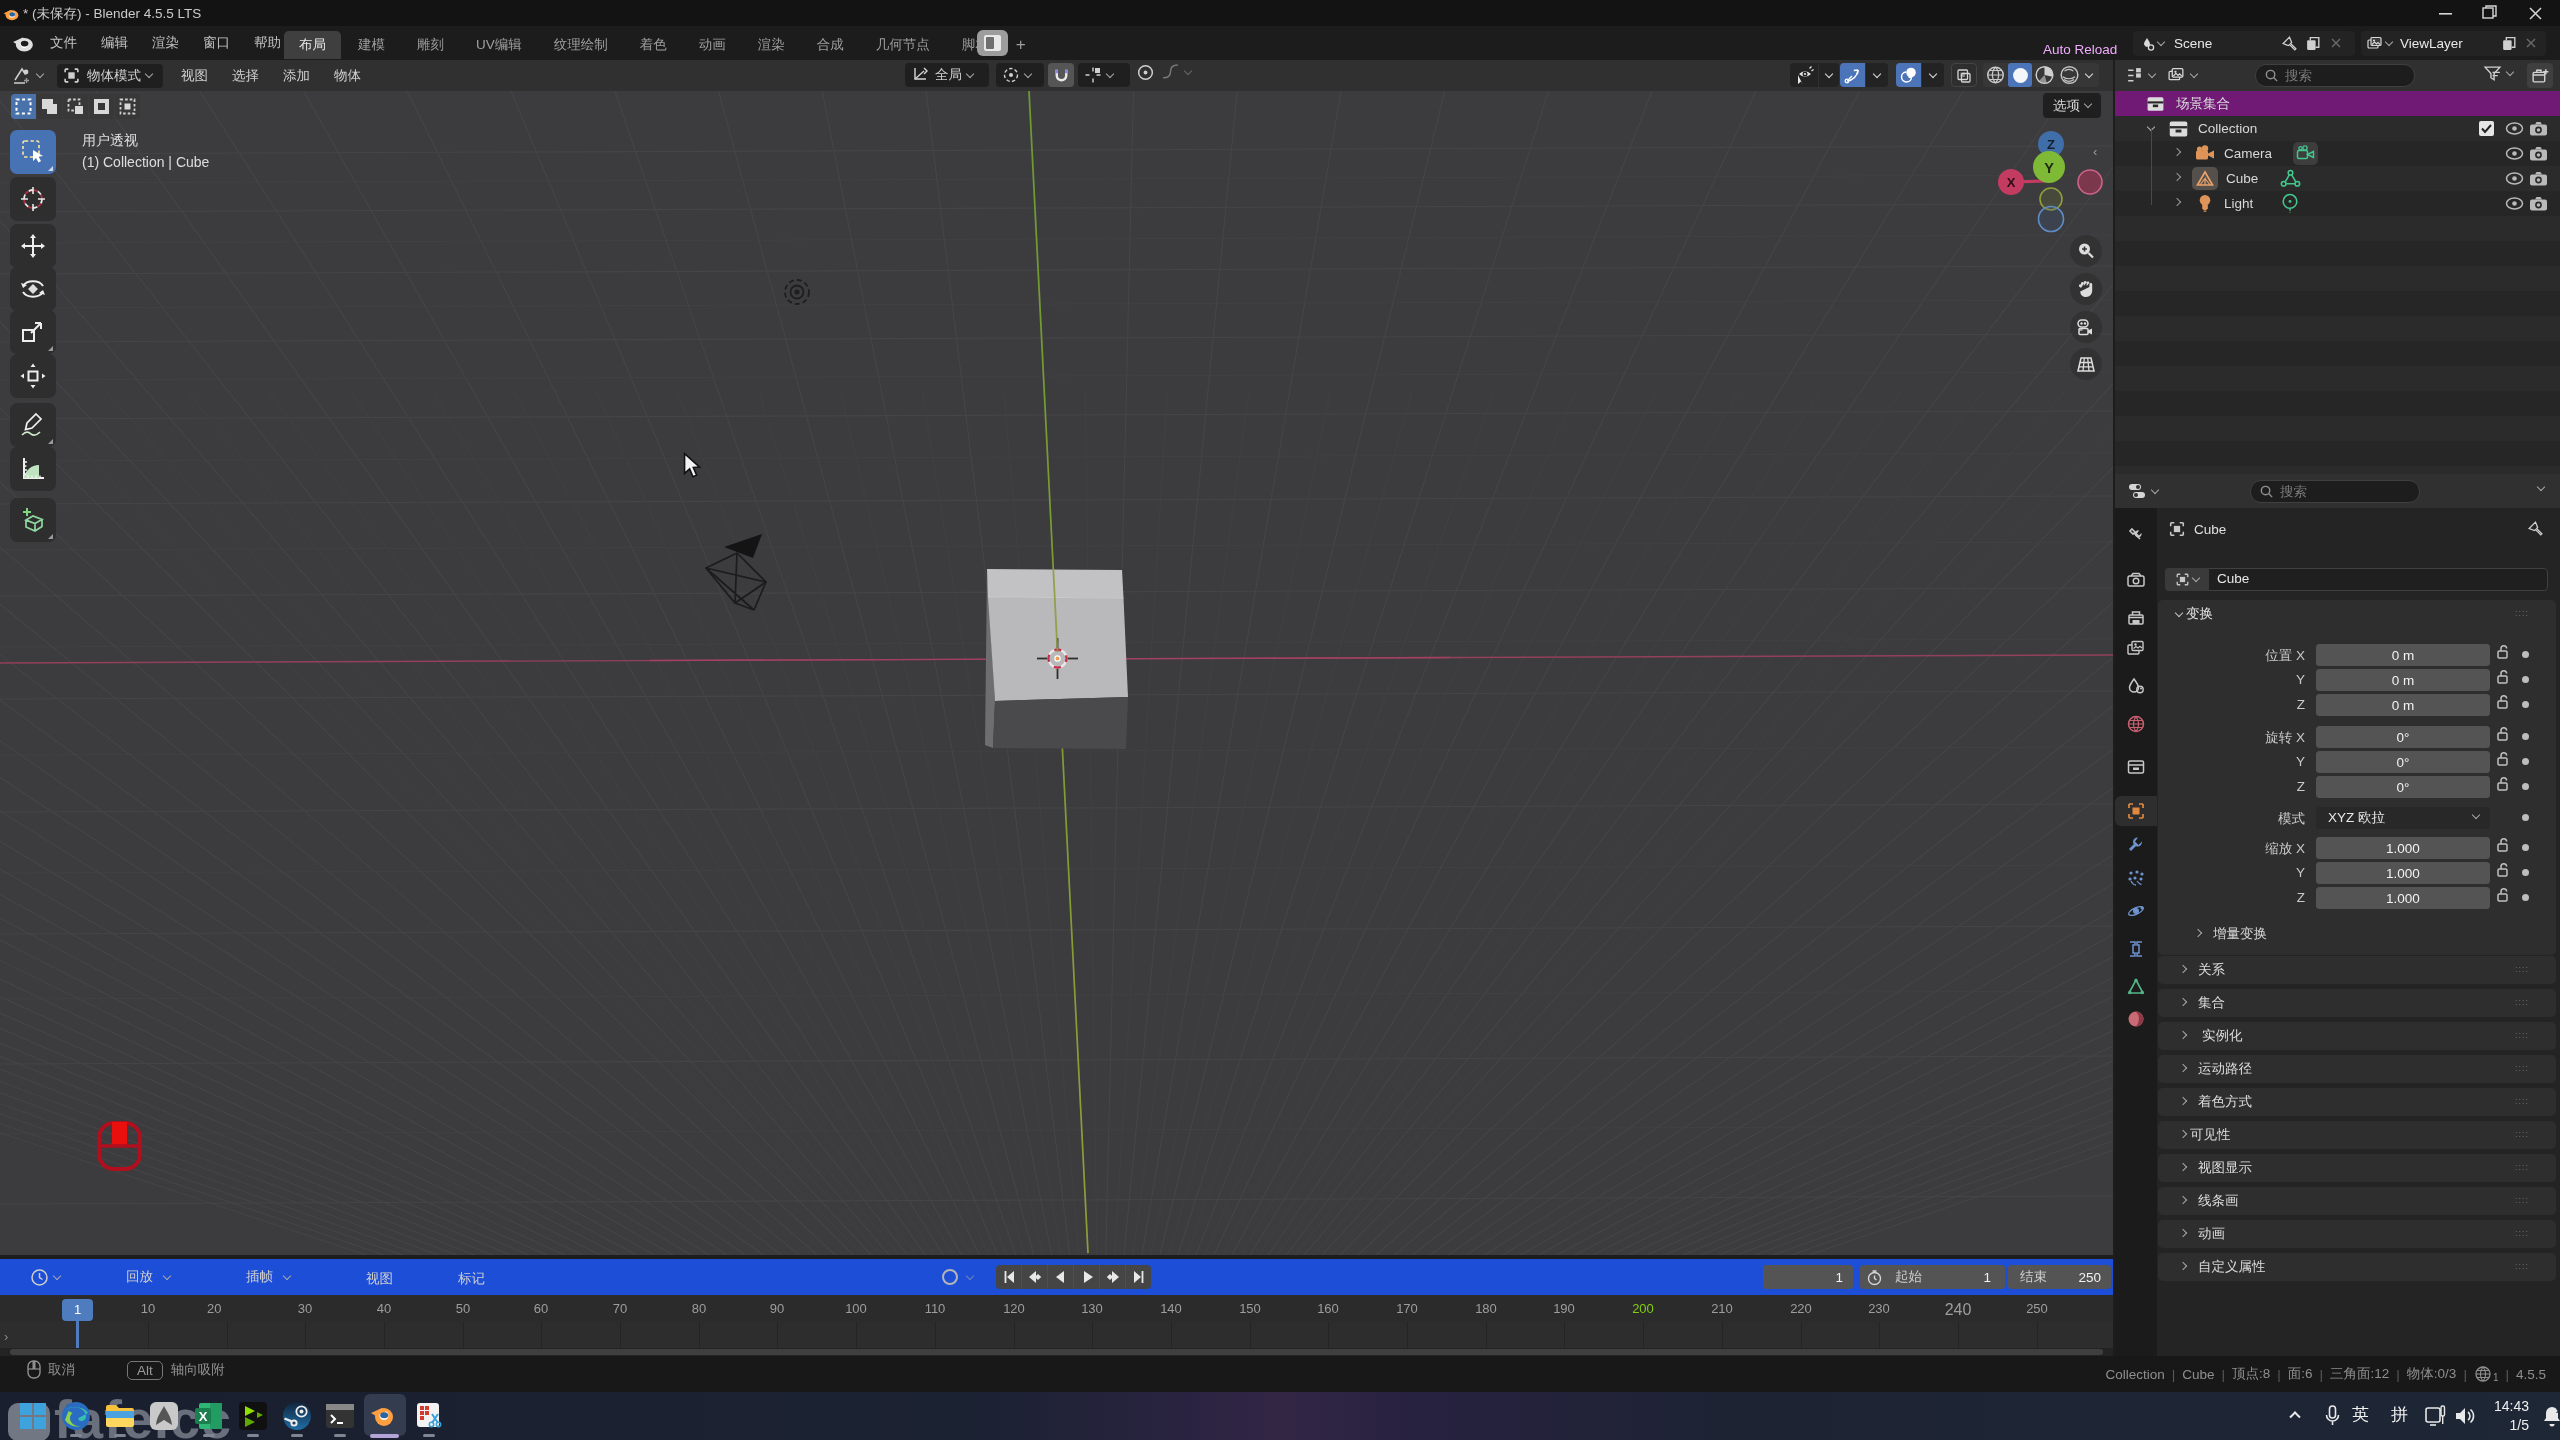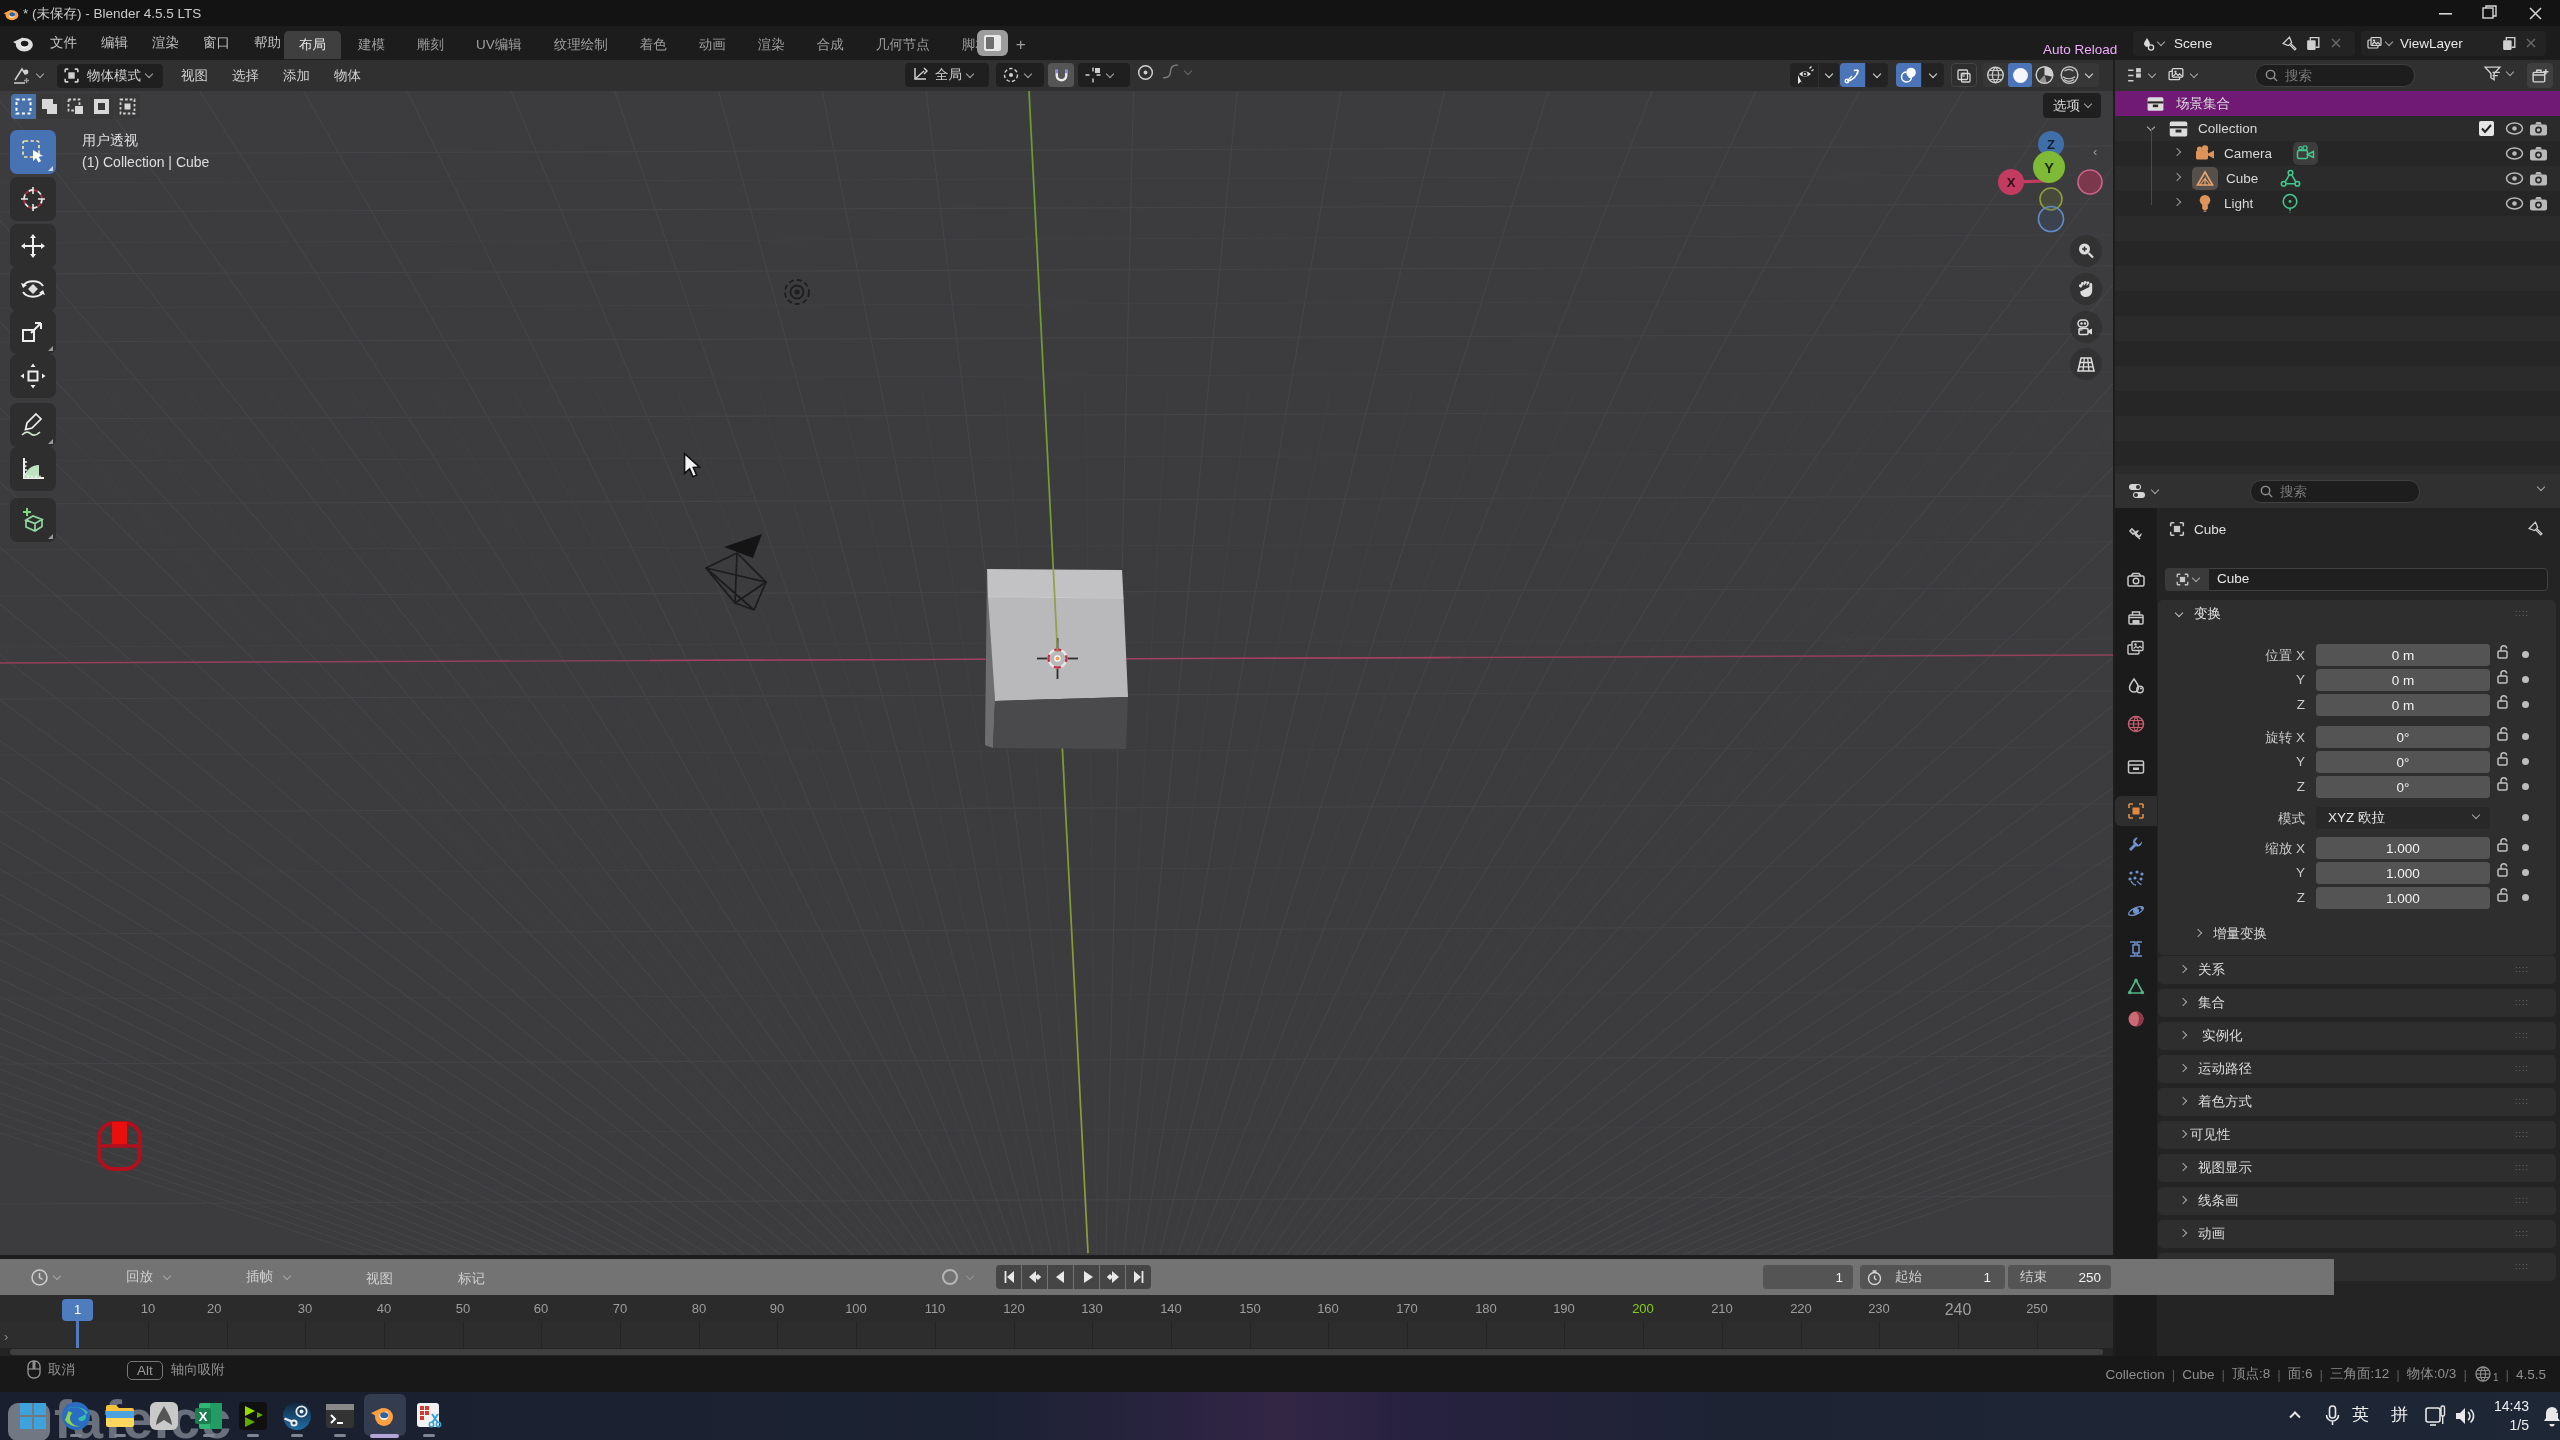--- a/index.html
+++ b/index.html
@@ -863,21 +863,21 @@
       <svg width="15" height="15" viewBox="0 0 20 20">
         <path d="M3 3 h4 M13 3 h4 M3 17 h4 M13 17 h4 M3 3 v4 M3 13 v4 M17 3 v4 M17 13 v4" stroke="#c8c8c8" stroke-width="1.8"></path>
         <rect x="6.5" y="6.5" width="7" height="7" fill="#c8c8c8"></rect>
       </svg>
       <span class="cv" style="margin-left:3px"></span>
     </div>
 <div class="ab" style="left:102px;top:97px;font-size:13.5px;color:#e8e8e8">Cube</div>
 <div class="pnl" style="top:126px;height:355px"></div>
 <div class="ab fx" style="left:56px;top:131px">
       <span class="cv" style="border-color:#c5c5c5"></span>
-      <span style="margin-left:12px;font-size:13.5px;color:#e3e3e3">变换</span>
+      <span style="margin-left:4px;font-size:13.5px;color:#e3e3e3">变换</span>
     </div>
 <div class="ab" style="left:400px;top:134px;width:22px;height:10px;color:#6d6d6d;font-size:9px;letter-spacing:1px">::::</div>
 <div class="lbl" style="left:60px;top:173px;width:130px">位置 X</div>
 <div class="fld" style="left:201px;top:170px;width:174px">0 m</div>
 <svg class="ab" style="left:381px;top:170px" width="15" height="17" viewBox="0 0 15 17">
       <rect x="2" y="7" width="9" height="7" rx="1.2" fill="none" stroke="#c0c0c0" stroke-width="1.5"></rect>
       <path d="M5 7 V4.5 a2.8 2.8 0 0 1 5.6 0" fill="none" stroke="#c0c0c0" stroke-width="1.5"></path>
     </svg>
 <div class="dot" style="left:407px;top:177px"></div>
 <div class="lbl" style="left:60px;top:198px;width:130px">Y</div>
@@ -1001,21 +1001,21 @@
     </div>
 <div class="ab" style="left:400px;top:754px;width:22px;height:10px;color:#6d6d6d;font-size:9px;letter-spacing:1px">::::</div>
 <div class="pnl" style="top:779px;height:28px"></div>
 <div class="ab fx" style="left:60px;top:784px">
       <span class="cv" style="transform:rotate(-45deg)"></span>
       <span style="margin-left:12px;font-size:13.5px;color:#dcdcdc">自定义属性</span>
     </div>
 <div class="ab" style="left:400px;top:787px;width:22px;height:10px;color:#6d6d6d;font-size:9px;letter-spacing:1px">::::</div>
 </div>
 <div id="timeline" class="ab">
-<div class="ab hdr fx" style="left:0;top:0;width:2334px;height:36px;background:#737373">
+<div class="ab hdr fx" style="left:0;top:0;width:2113px;height:36px;background:#1d4ed8">
 <div class="fx" style="margin-left:30px">
         <svg width="19" height="19" viewBox="0 0 19 19">
           <circle cx="9.5" cy="9.5" r="7.5" fill="none" stroke="#cfcfcf" stroke-width="1.5"></circle>
           <path d="M9.5 5 v4.5 l3 2" fill="none" stroke="#cfcfcf" stroke-width="1.5"></path>
         </svg>
         <span class="cv"></span>
       </div>
 <div class="ab fx" style="left:120px;top:0;height:36px">
         <span style="padding:0 6px">回放</span>
         <span class="cv"></span>

